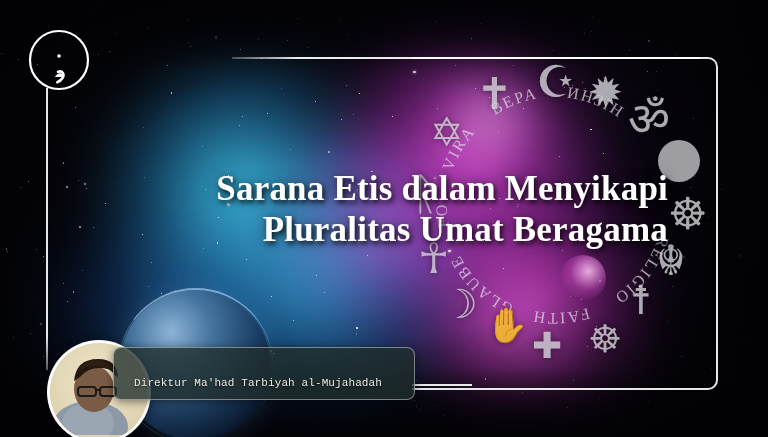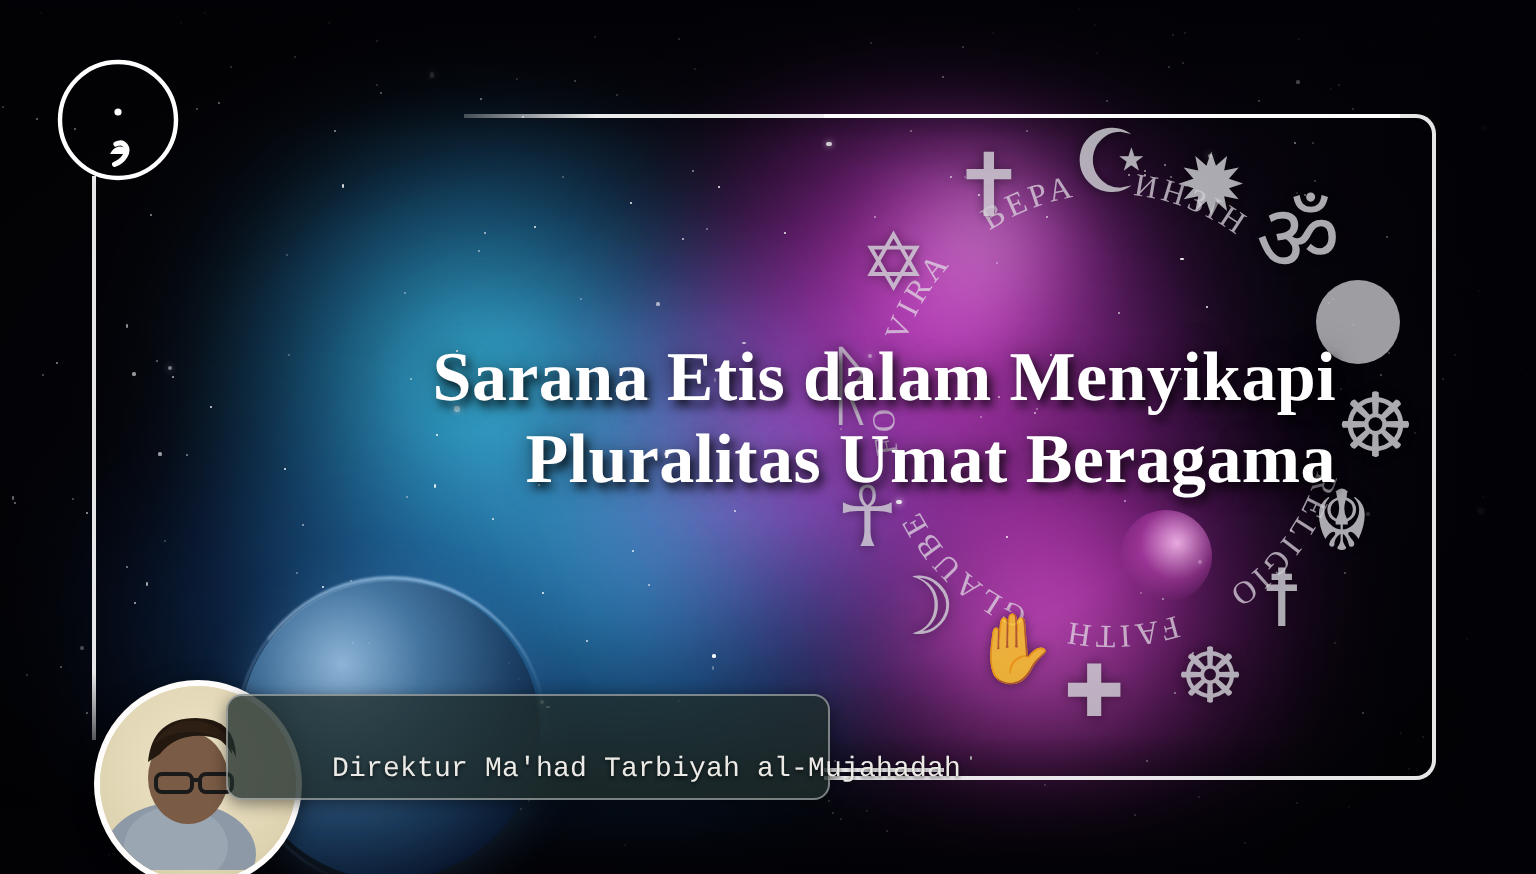--- a/index.html
+++ b/index.html
@@ -90,22 +90,22 @@
     border:3px solid rgba(255,255,255,.92);overflow:hidden;
     background:#e8e0c4;box-shadow:0 2px 10px rgba(0,0,0,.5);}
   .av-bg{position:absolute;inset:0;background:radial-gradient(circle at 50% 40%, #f0e7cb 0%, #ded3b0 70%, #cdc19c 100%);}
   .plate{position:absolute;left:113px;top:347px;width:300px;height:51px;border-radius:8px;
     background:rgba(32,46,44,.78);border:1px solid rgba(255,255,255,.42);
     box-shadow:0 2px 8px rgba(0,0,0,.45);}
   .plate-name{position:absolute;left:134px;top:354px;
     font-family:"Liberation Mono",monospace;font-size:15.5px;color:#f4f4f2;letter-spacing:.6px;
     text-shadow:0 1px 2px rgba(0,0,0,.7);}
   .plate-role{position:absolute;left:134px;top:377px;
-    font-family:"Liberation Mono",monospace;font-size:14px;color:#eceae6;letter-spacing:.1px;
-    text-shadow:0 1px 2px rgba(0,0,0,.7);margin-left:32px;}
+    font-family:"Liberation Mono",monospace;font-size:11px;color:#eceae6;letter-spacing:.1px;
+    text-shadow:0 1px 2px rgba(0,0,0,.7);}
 </style>
 </head>
 <body>
 
 <div id="stage">
 
   <div class="bg bg-base"></div>
   <div class="neb n-teal1"></div>
   <div class="neb n-teal2"></div>
   <div class="neb n-teal3"></div>

